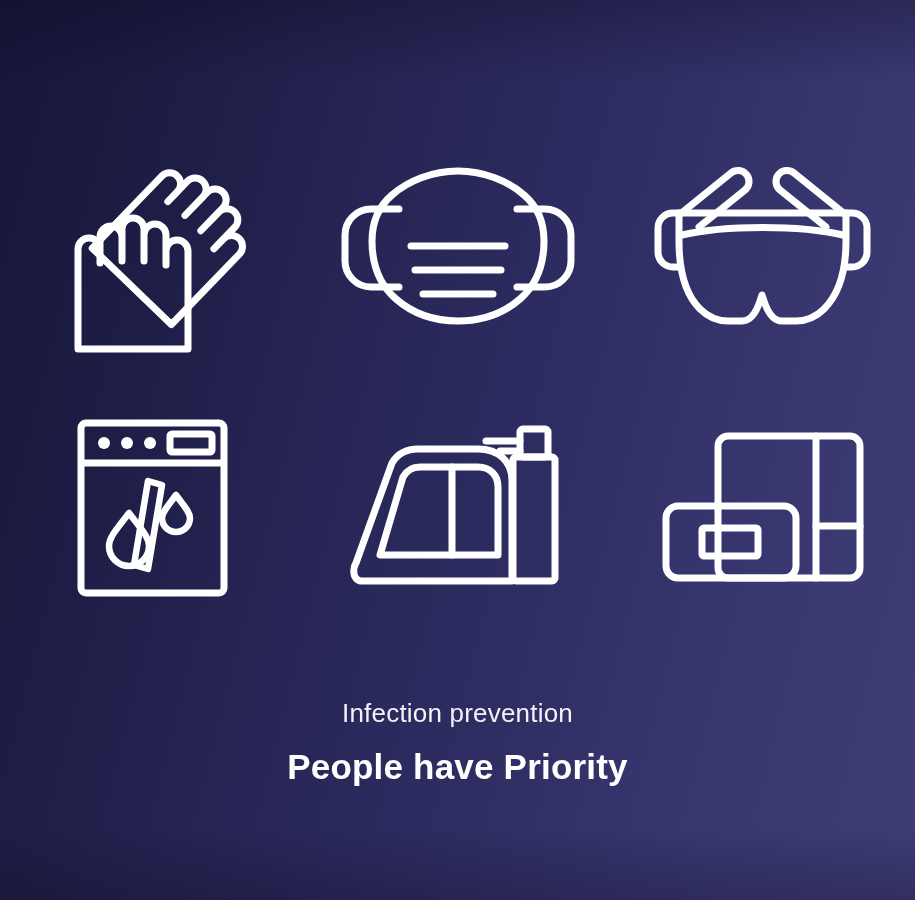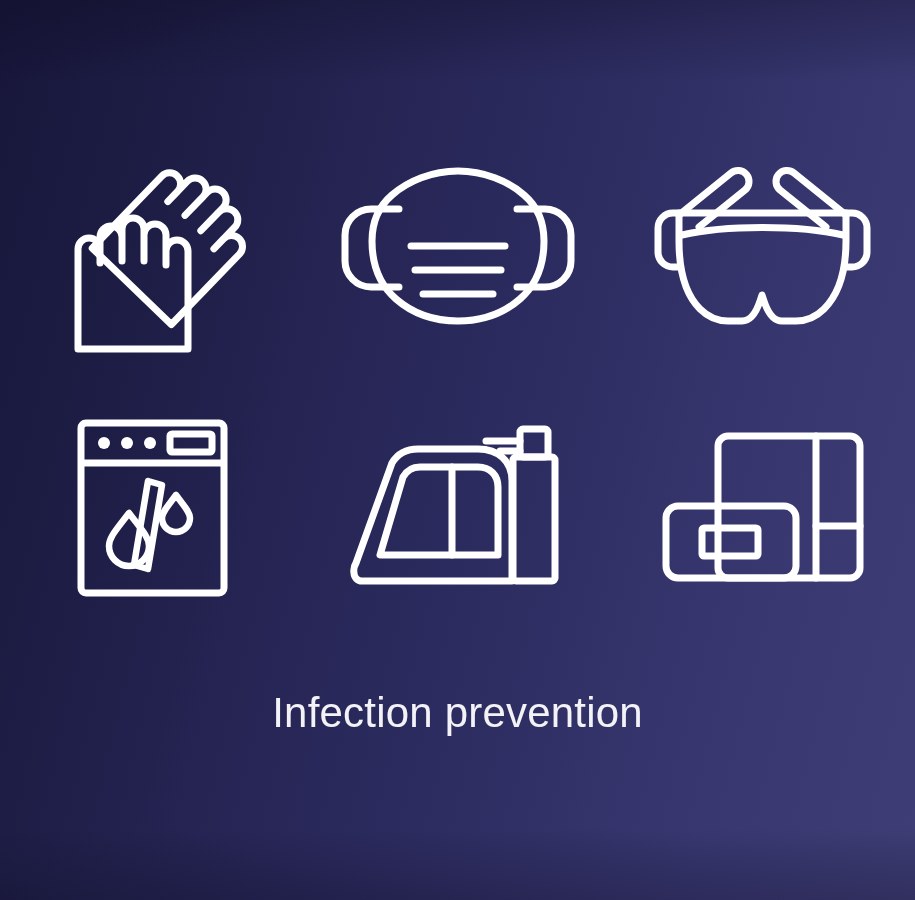--- a/index.html
+++ b/index.html
@@ -83,21 +83,21 @@
     position: absolute;
     left: 0;
     top: 690px;
     width: 915px;
     text-align: center;
     z-index: 3;
   }
   .caption-line1 {
     display: block;
     color: #f2f2f7;
-    font-size: 42px;
+    font-size: 26px;
     font-weight: 400;
     letter-spacing: 0.2px;
     line-height: 46px;
   }
   .caption-line2 {
     display: block;
     color: #ffffff;
     font-size: 35px;
     font-weight: 700;
     letter-spacing: 0.2px;
@@ -308,15 +308,16 @@
         <rect class="ln" x="6" y="78" width="130" height="72" rx="12"></rect>
 
         <rect class="ln" x="42" y="100" width="56" height="28" rx="2"></rect>
       </svg>
     </div>
 
   </div>
 
   <div class="caption">
     <span class="caption-line1">Infection prevention</span>
+    <span class="caption-line2">People have Priority</span>
   </div>
 
 </div>
 
 </body></html>

